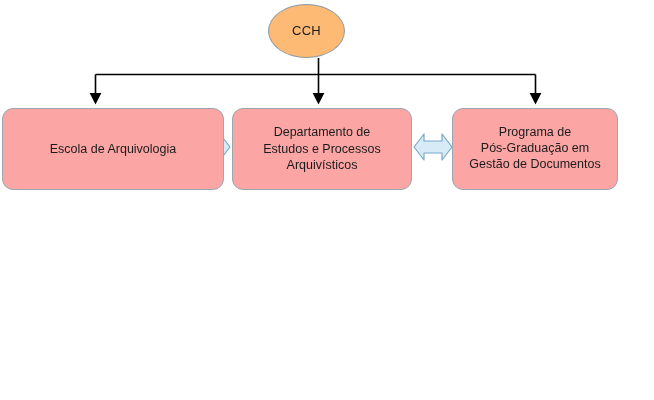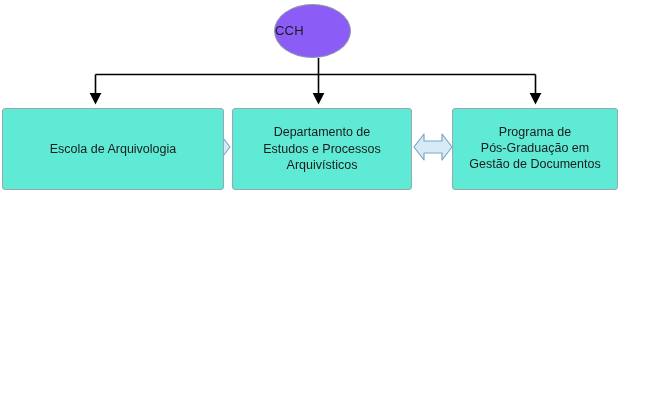--- a/index.html
+++ b/index.html
@@ -20,49 +20,49 @@
     left: 0;
     top: 0;
     width: 654px;
     height: 400px;
     pointer-events: none;
   }
 
   
   .node-ellipse {
     position: absolute;
-    left: 274px;
+    left: 268px;
     top: 4px;
     width: 77px;
     height: 54px;
     border-radius: 50%;
-    background: #8b5cf6;
+    background: #fdba74;
     border: 1px solid #8d9aa3;
     box-sizing: border-box;
     display: flex;
     align-items: center;
-    justify-content: flex-start;
+    justify-content: center;
     z-index: 3;
   }
   .node-ellipse .label {
     font-size: 13px;
     color: #1b1b1b;
     letter-spacing: 0.2px;
     line-height: 1.15;
     text-align: center;
   }
 
   
   .node-box {
     position: absolute;
     top: 108px;
     height: 82px;
-    background: #5eead4;
+    background: #fca5a5;
     border: 1px solid #9aa7b0;
-    border-radius: 3px;
+    border-radius: 11px;
     box-sizing: border-box;
     display: flex;
     align-items: center;
     justify-content: center;
     overflow: hidden;
     z-index: 3;
   }
   .node-box .label {
     font-size: 12.5px;
     color: #1b1b1b;

